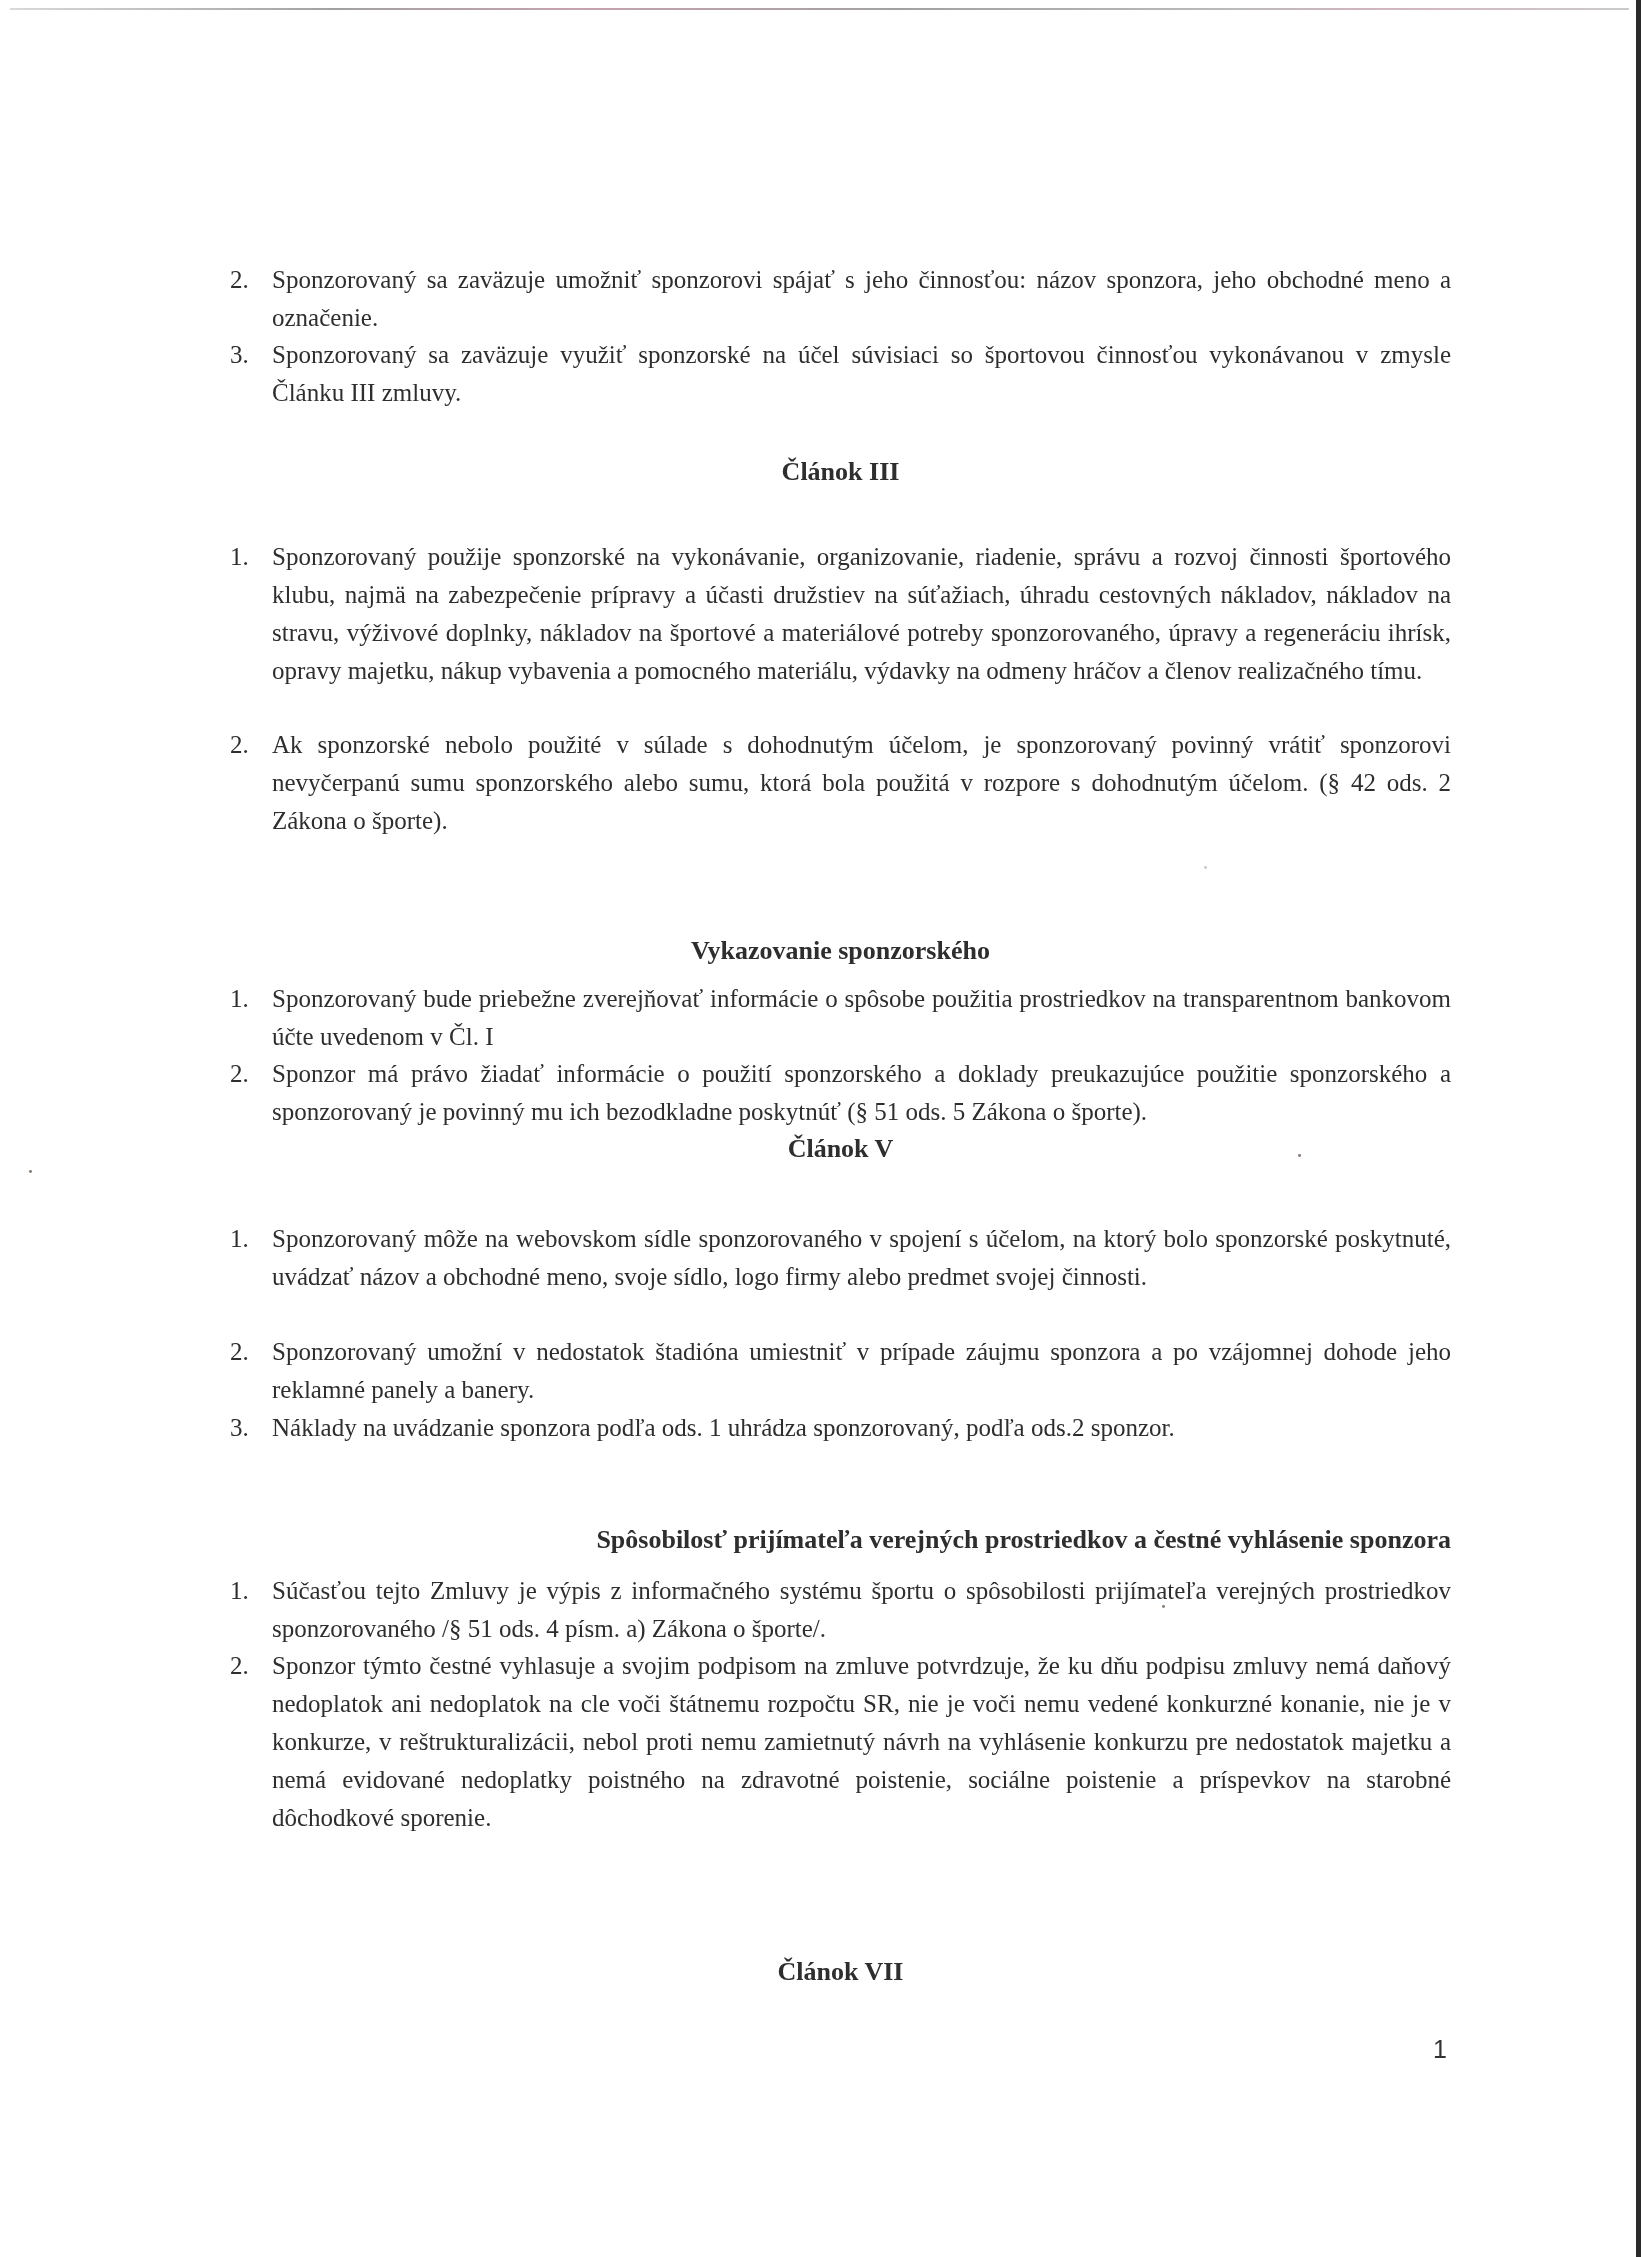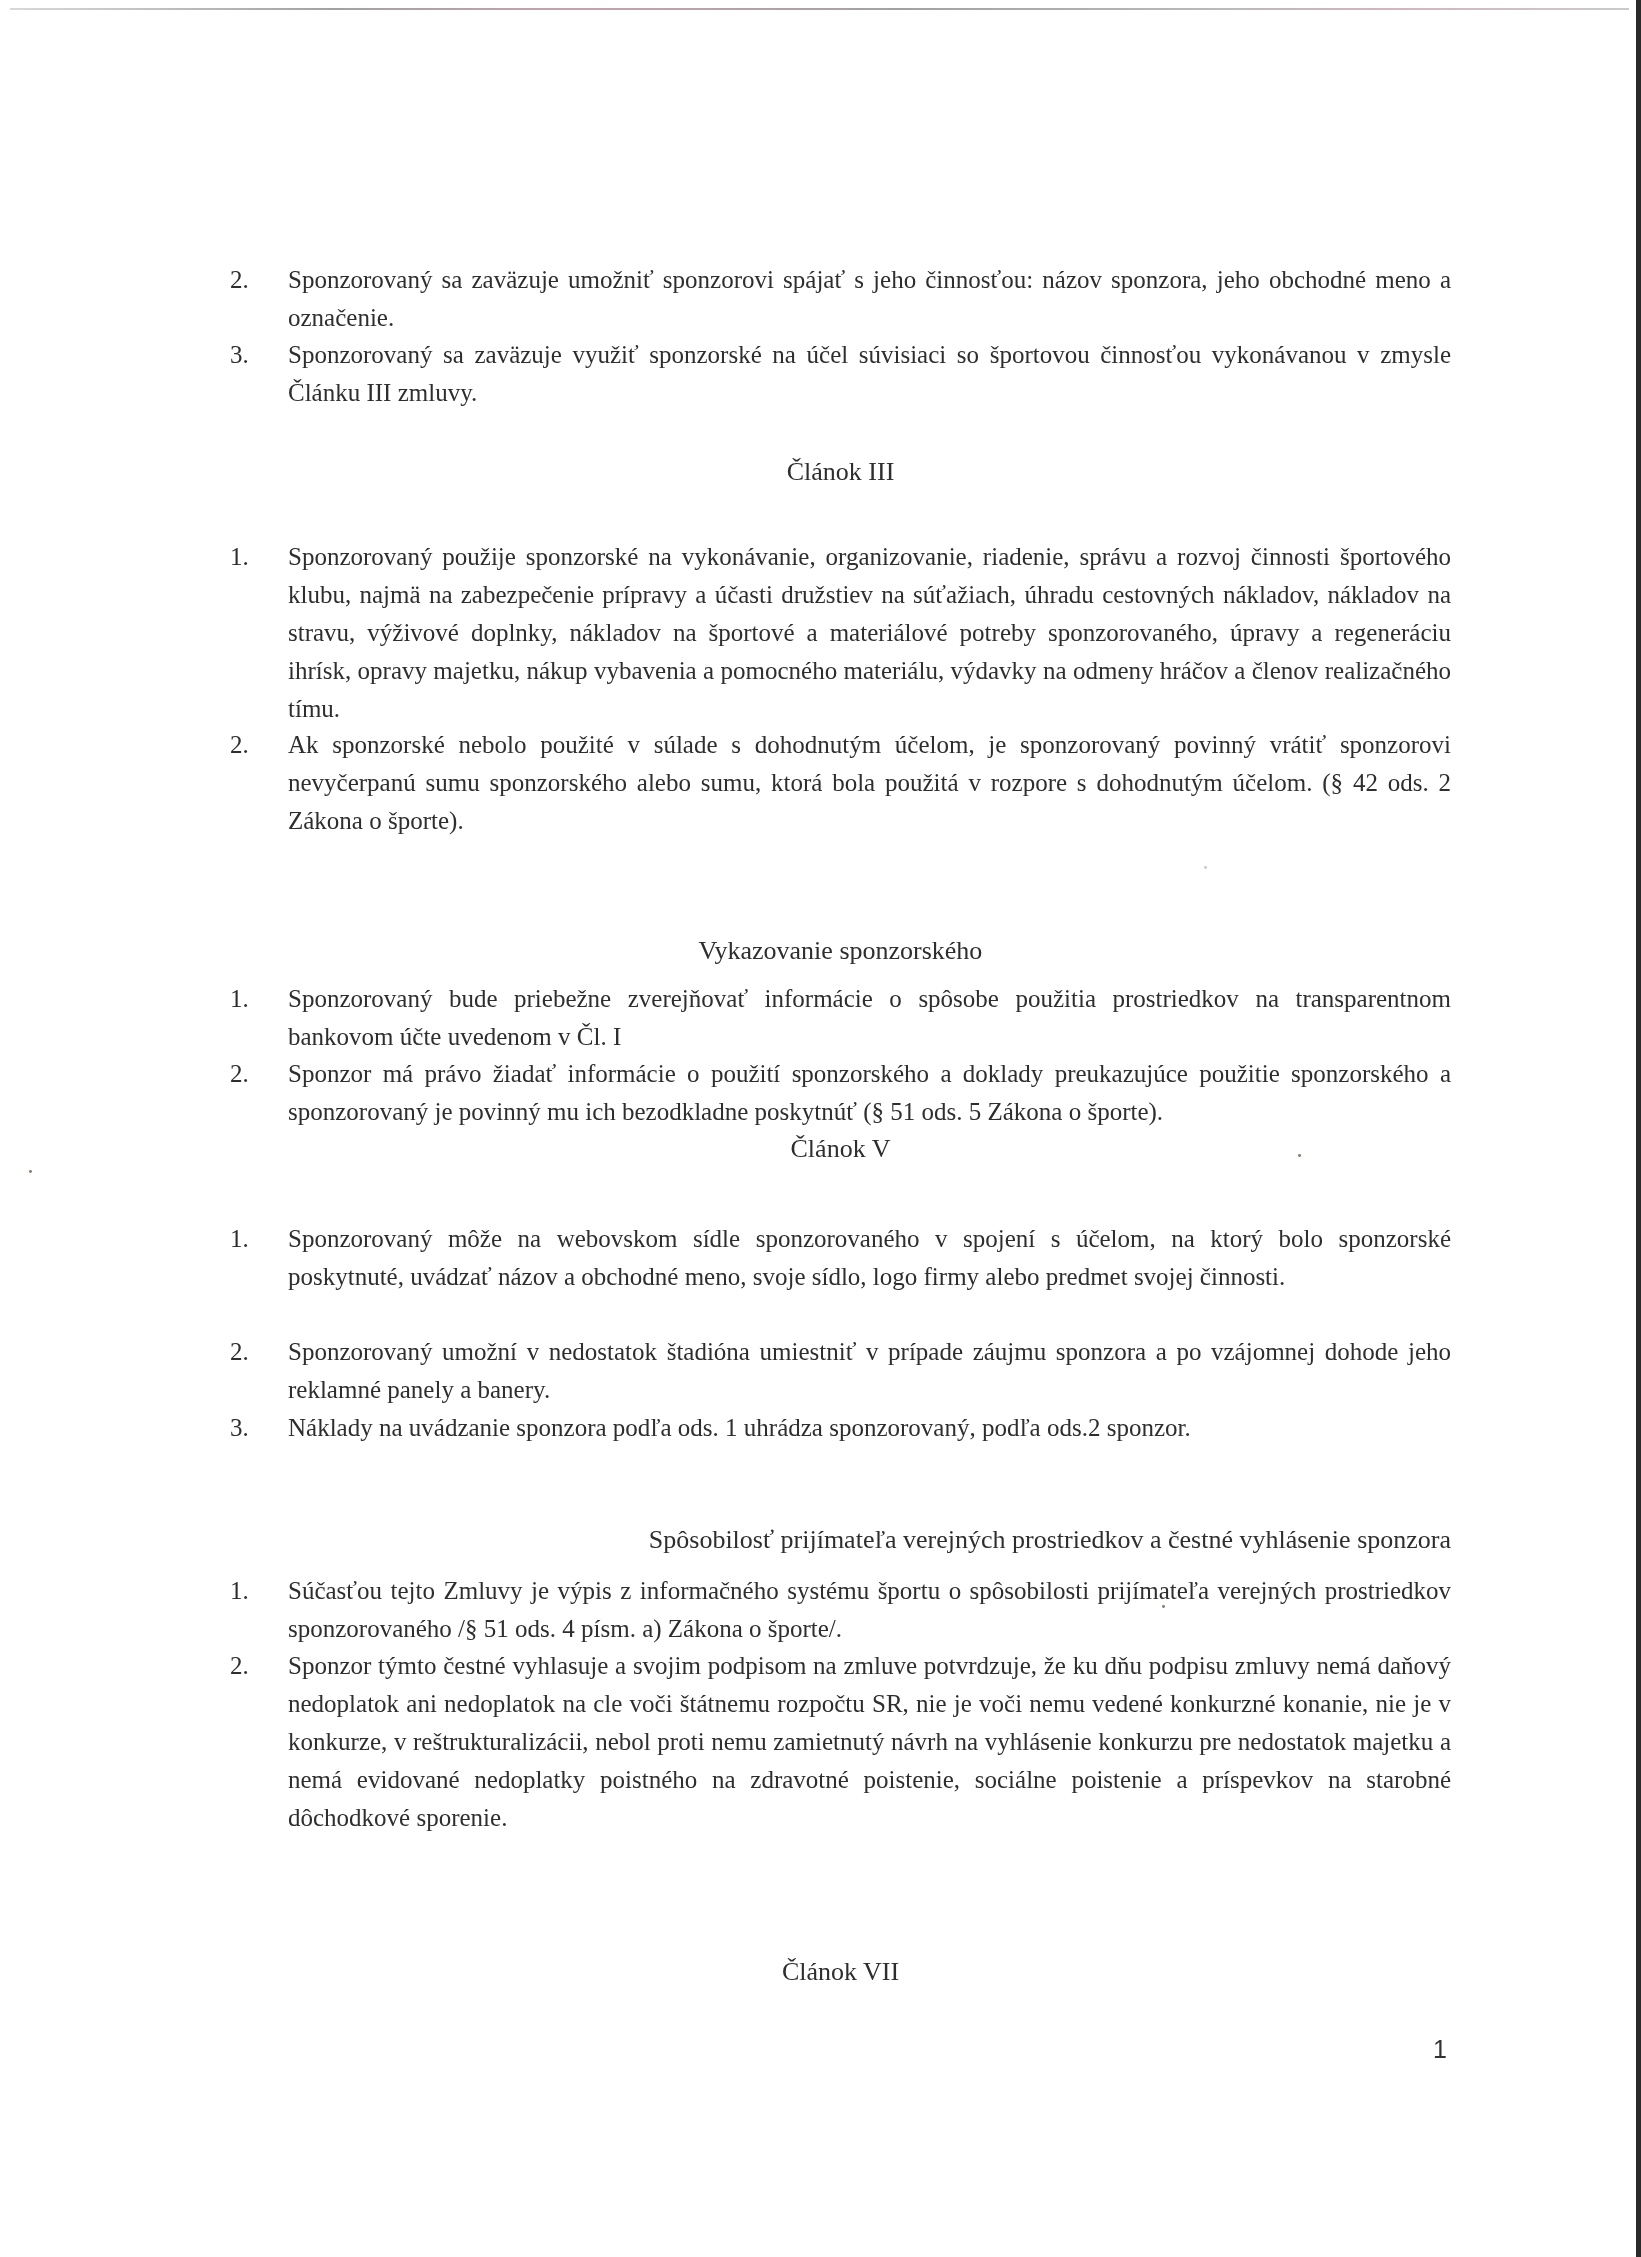--- a/index.html
+++ b/index.html
@@ -47,29 +47,29 @@
       line-height: 38px;
     }
     .item .num {
       position: absolute;
       left: 0;
       top: 0;
       width: 48px;
     }
     .item .txt {
       display: block;
-      margin-left: 58px;
+      margin-left: 42px;
       text-align: justify;
     }
     .heading {
       position: absolute;
       left: 230px;
       width: 1221px;
       text-align: center;
-      font-weight: normal;
+      font-weight: bold;
       font-size: 26px;
       line-height: 38px;
     }
     .page-number {
       position: absolute;
       left: 1433px;
       top: 2035px;
       font-family: "Liberation Sans", "DejaVu Sans", sans-serif;
       font-size: 25px;
       color: #333;

